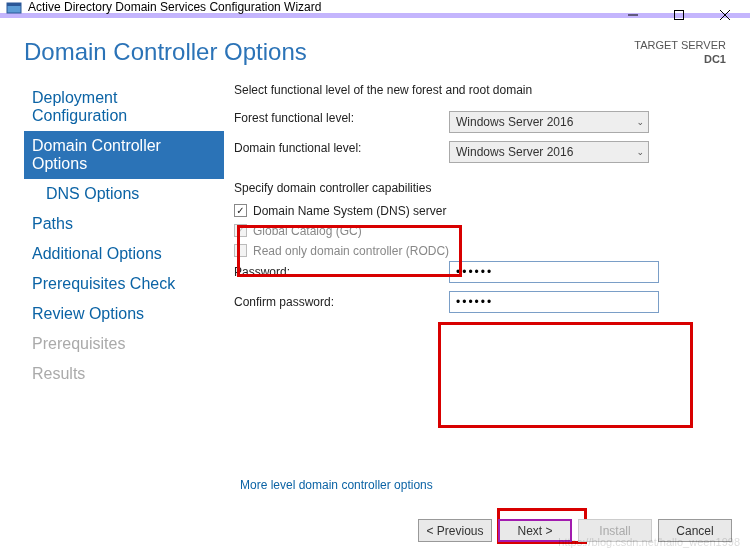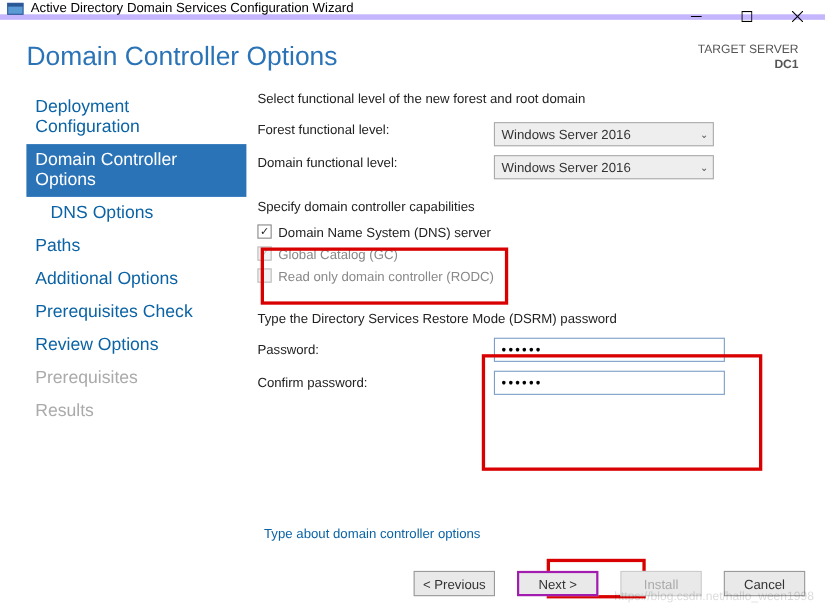--- a/index.html
+++ b/index.html
@@ -27,21 +27,21 @@
   .checkrow { display: flex; align-items: center; padding: 3px 0 3px 0; }
   .checkbox { width: 13px; height: 13px; border: 1px solid #888; margin-right: 6px; display: flex; align-items: center; justify-content: center; font-size: 10px; background: #fff; }
   .checkbox.disabled { border-color: #bbb; color: #bbb; background: #f3f3f3; }
   .redbox1 { position: absolute; border: 3px solid #d80000; left: 237px; top: 225px; width: 225px; height: 52px; pointer-events: none; }
   .dsrm-label { margin-top: 22px; margin-bottom: 10px; }
   .pwrow { display: flex; align-items: center; margin-bottom: 8px; }
   .pwrow .lbl { width: 215px; }
   .pwinput { width: 210px; height: 22px; border: 1px solid #7a9ec7; padding: 0 6px; font-size: 12px; letter-spacing: 2px; }
   .redbox2 { position: absolute; border: 3px solid #d80000; left: 438px; top: 322px; width: 255px; height: 106px; pointer-events: none; }
   .link { color: #0b63a5; position: absolute; left: 240px; top: 478px; font-size: 12px; cursor: pointer; }
-  .footer { position: absolute; bottom: 12px; right: 18px; display: flex; gap: 20px; }
+  .footer { position: absolute; bottom: 12px; right: 18px; display: flex; gap: 6px; }
   .btn { width: 74px; height: 23px; border: 1px solid #999; background: #e9e9e9; font-size: 12px; color: #333; display: flex; align-items: center; justify-content: center; cursor: pointer; }
   .btn.default { border: 2px solid #a21caf; background: #e9e9e9; }
   .btn.disabled { color: #aaa; border-color: #ccc; cursor: default; }
   .redbox3 { position: absolute; border: 3px solid #d80000; left: 497px; top: 508px; width: 90px; height: 36px; pointer-events: none; }
   .watermark { position: absolute; right: 10px; bottom: 6px; font-size: 11px; color: rgba(0,0,0,0.15); pointer-events: none; text-align: right; }
 </style>
 </head>
 <body>
 
 <div class="titlebar">
@@ -115,37 +115,36 @@
     </div>
     <div class="checkrow">
       <span class="checkbox disabled">✓</span>
       <span style="color:#888;">Global Catalog (GC)</span>
     </div>
     <div class="checkrow">
       <span class="checkbox disabled"></span>
       <span style="color:#888;">Read only domain controller (RODC)</span>
     </div>
 
-    <div class="dsrm-label">Type the Directory Services Restore Mode (DSRM) password</div>
     <div class="pwrow">
       <span class="lbl">Password:</span>
       <input class="pwinput" type="text" value="••••••" style="">
     </div>
     <div class="pwrow">
       <span class="lbl">Confirm password:</span>
       <input class="pwinput" type="text" value="••••••" style="">
     </div>
   </div>
 </div>
 
 <div class="redbox1"></div>
 <div class="redbox2"></div>
 <div class="redbox3"></div>
 
-<a class="link">Type about domain controller options</a>
+<a class="link">More level domain controller options</a>
 
 <div class="footer">
   <div class="btn">&lt; Previous</div>
   <div class="btn default">Next &gt;</div>
   <div class="btn disabled">Install</div>
   <div class="btn">Cancel</div>
 </div>
 
 <div class="watermark">https://blog.csdn.net/hallo_ween1998</div>
 

